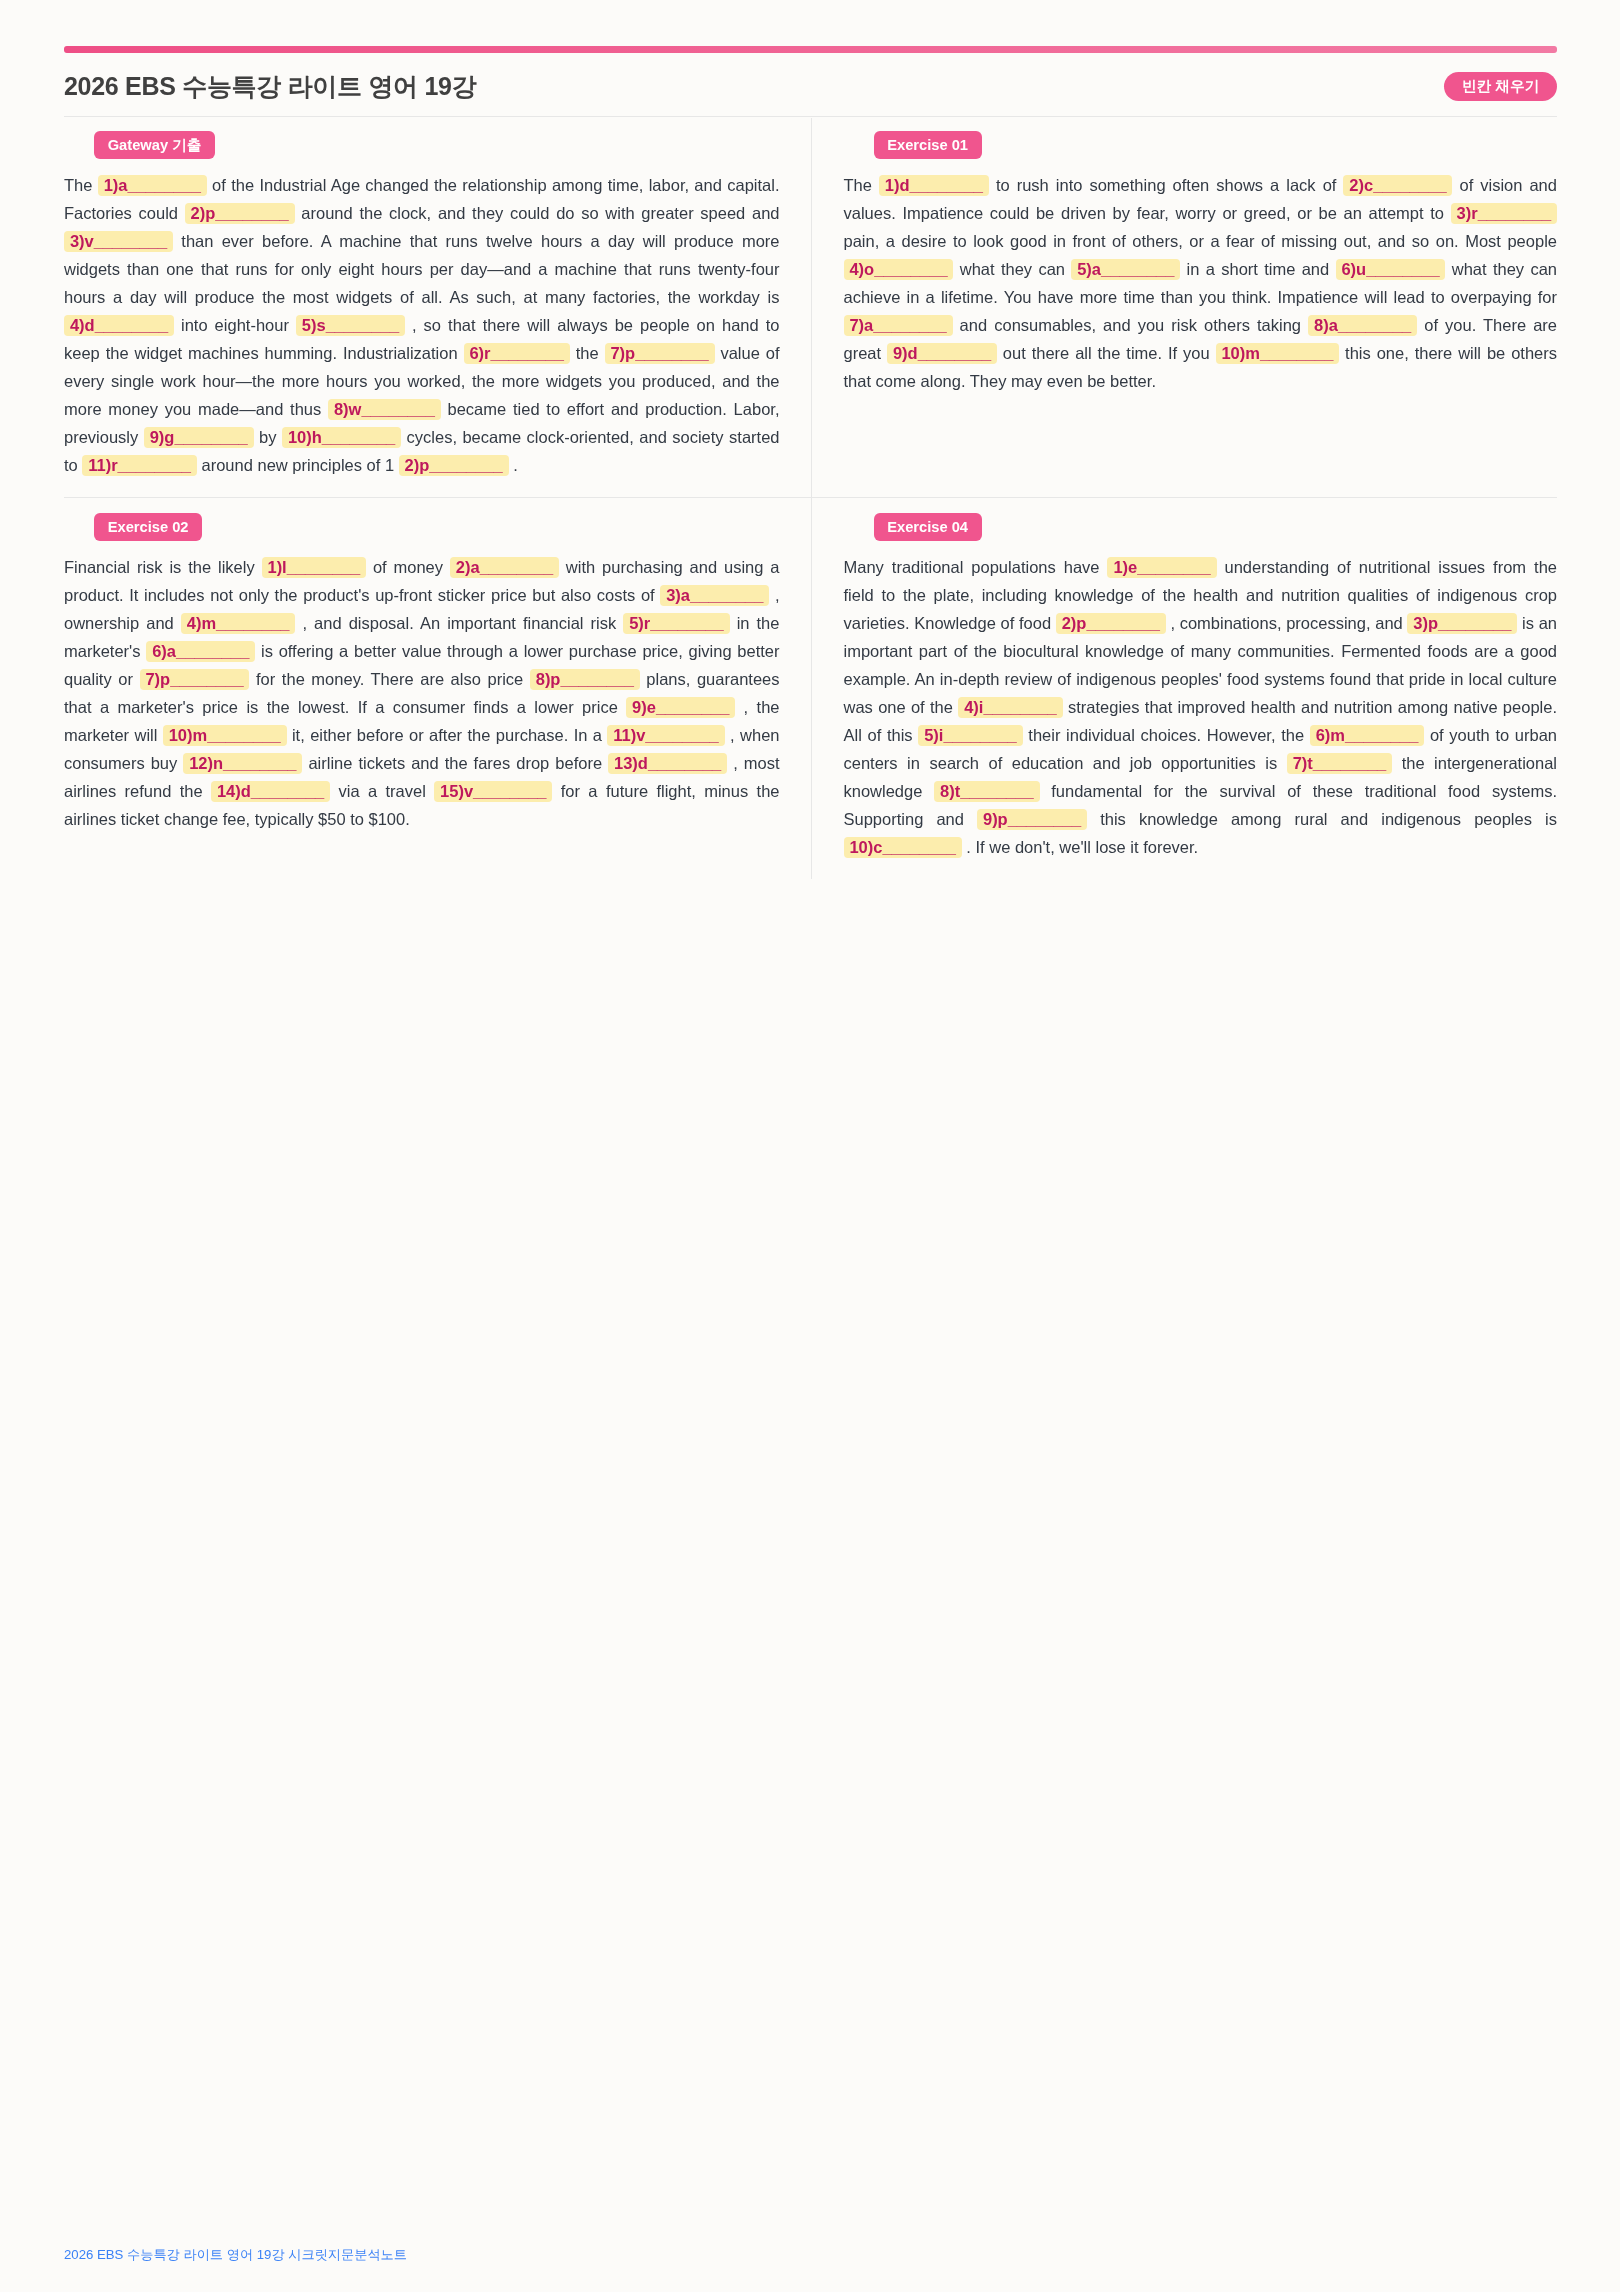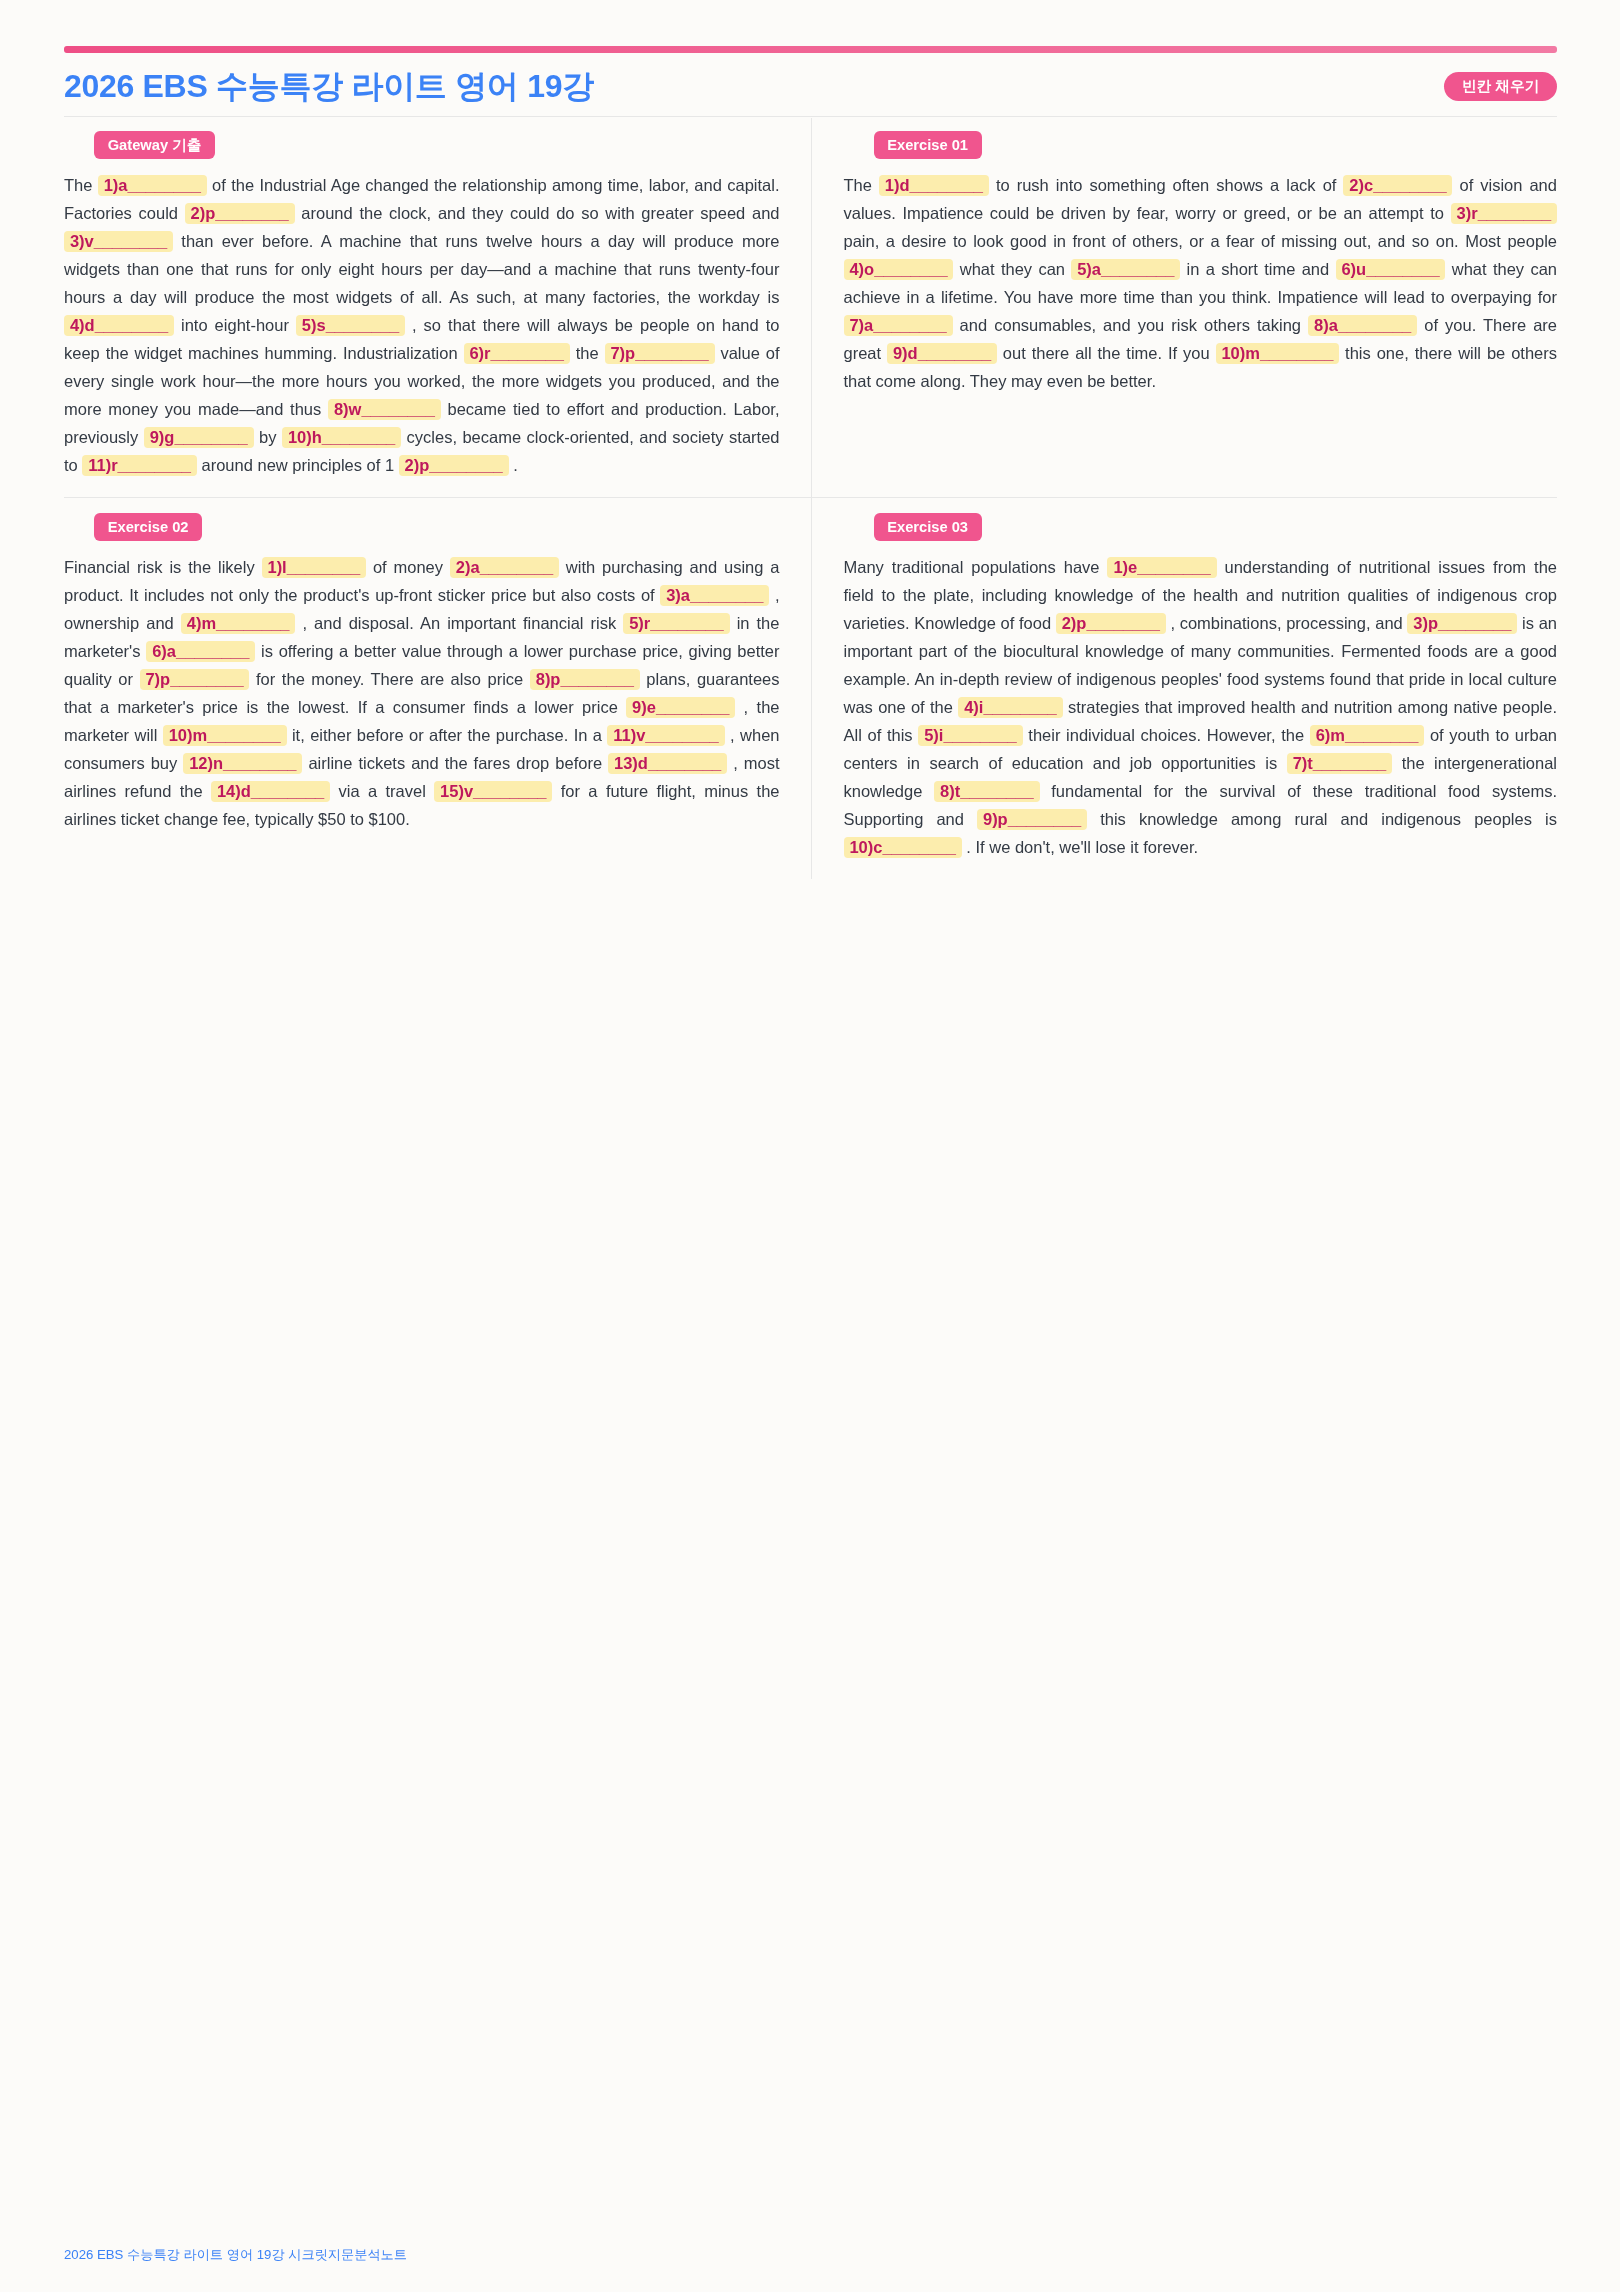--- a/index.html
+++ b/index.html
@@ -27,23 +27,23 @@
   }
   .header {
     position: absolute;
     left: 64px; top: 65px;
     width: 1493px; height: 43px;
     display: flex;
     align-items: center;
     justify-content: space-between;
   }
   .title {
-    font-size: 32px;
+    font-size: 25px;
     font-weight: bold;
-    color: #3b82f6;
+    color: #404040;
     letter-spacing: -0.3px;
   }
   .pill {
     background: var(--accent);
     color: #ffffff;
     font-size: 14.7px;
     font-weight: bold;
     padding: 6.9px 17.6px;
     border-radius: 16.7px;
     line-height: 1;
@@ -128,21 +128,21 @@
 
   <section class="cell col-left row-2">
     <div class="badge-row">
       <span class="badge">Exercise 02</span>
     </div>
     <p class="passage">Financial risk is the likely <span class="blank">1)l________</span> of money <span class="blank">2)a________</span> with purchasing and using a product. It includes not only the product's up-front sticker price but also costs of <span class="blank">3)a________</span> , ownership and <span class="blank">4)m________</span> , and disposal. An important financial risk <span class="blank">5)r________</span> in the marketer's <span class="blank">6)a________</span> is offering a better value through a lower purchase price, giving better quality or <span class="blank">7)p________</span> for the money. There are also price <span class="blank">8)p________</span> plans, guarantees that a marketer's price is the lowest. If a consumer finds a lower price <span class="blank">9)e________</span> , the marketer will <span class="blank">10)m________</span> it, either before or after the purchase. In a <span class="blank">11)v________</span> , when consumers buy <span class="blank">12)n________</span> airline tickets and the fares drop before <span class="blank">13)d________</span> , most airlines refund the <span class="blank">14)d________</span> via a travel <span class="blank">15)v________</span> for a future flight, minus the airlines ticket change fee, typically $50 to $100.</p>
   </section>
 
   <section class="cell col-right row-2">
     <div class="badge-row">
-      <span class="badge">Exercise 03</span>
+      <span class="badge">Exercise 04</span>
     </div>
     <p class="passage">Many traditional populations have <span class="blank">1)e________</span> understanding of nutritional issues from the field to the plate, including knowledge of the health and nutrition qualities of indigenous crop varieties. Knowledge of food <span class="blank">2)p________</span> , combinations, processing, and <span class="blank">3)p________</span> is an important part of the biocultural knowledge of many communities. Fermented foods are a good example. An in-depth review of indigenous peoples' food systems found that pride in local culture was one of the <span class="blank">4)i________</span> strategies that improved health and nutrition among native people. All of this <span class="blank">5)i________</span> their individual choices. However, the <span class="blank">6)m________</span> of youth to urban centers in search of education and job opportunities is <span class="blank">7)t________</span> the intergenerational knowledge <span class="blank">8)t________</span> fundamental for the survival of these traditional food systems. Supporting and <span class="blank">9)p________</span> this knowledge among rural and indigenous peoples is <span class="blank">10)c________</span> . If we don't, we'll lose it forever.</p>
   </section>
 
 </main>
 
 <div class="footer">2026 EBS 수능특강 라이트 영어 19강 시크릿지문분석노트</div>
 
 
 </body></html>

